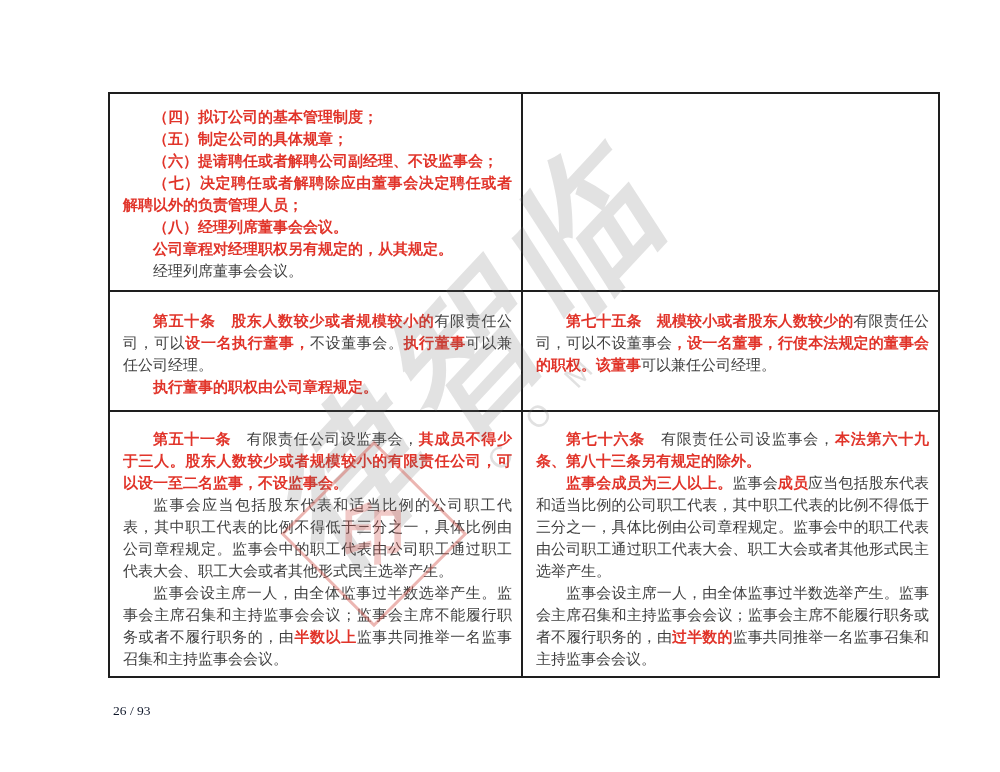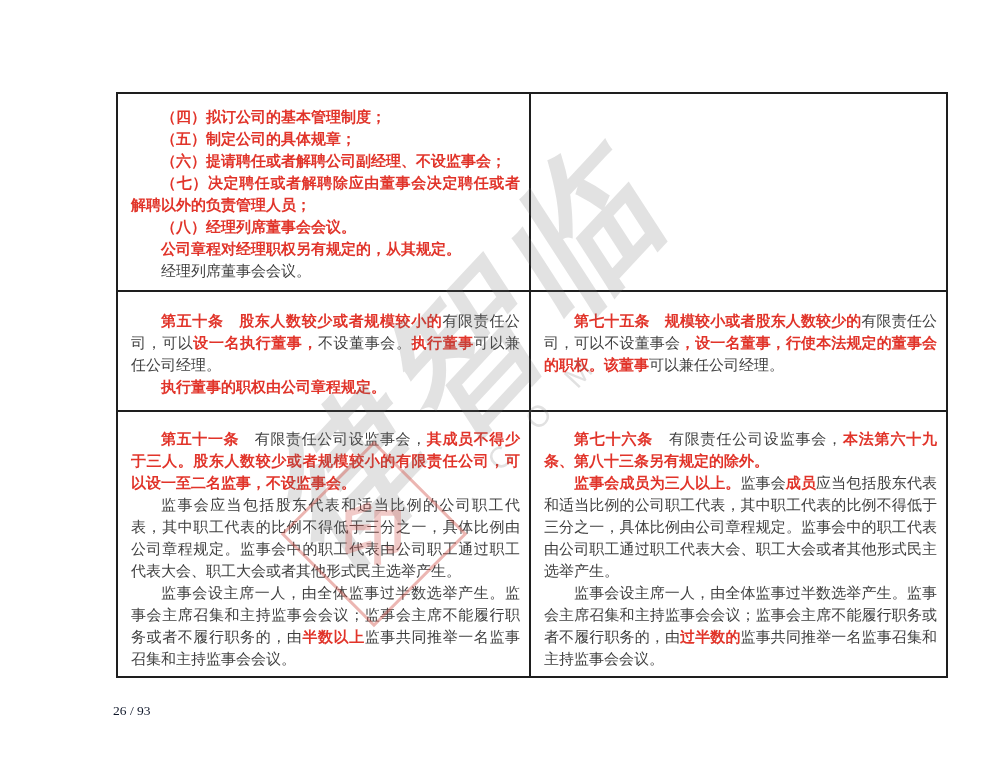--- a/index.html
+++ b/index.html
@@ -12,21 +12,21 @@
       overflow: hidden;
       font-family: "Liberation Serif", serif;
     }
     .page {
       position: absolute;
       inset: 0;
       background: #ffffff;
     }
     table.compare {
       position: absolute;
-      left: 116px;
+      left: 108px;
       top: 92px;
       width: 782px;
       border-collapse: collapse;
       table-layout: fixed;
       z-index: 1;
     }
     table.compare td {
       border: 2px solid #1e1e1e;
       vertical-align: top;
       padding: 12px 9px 6px 13px;

